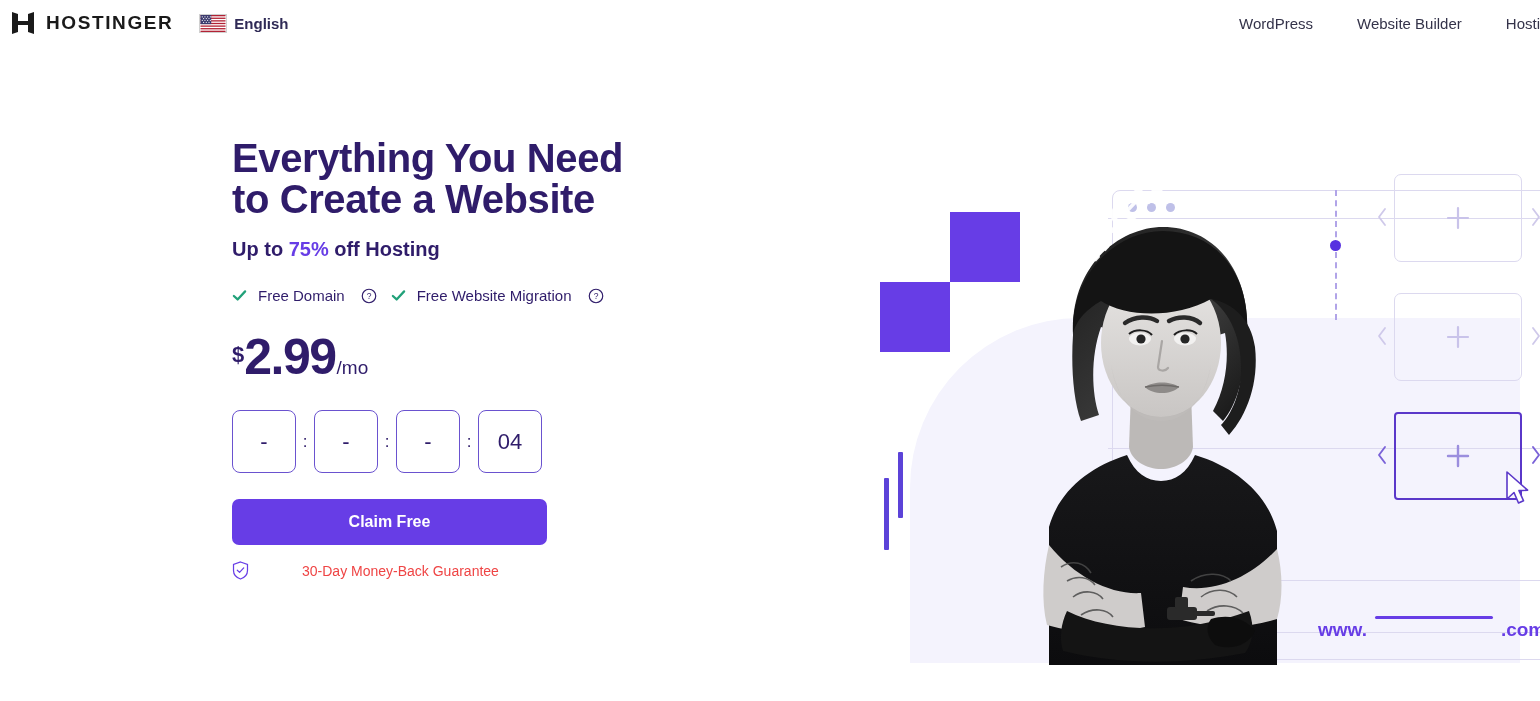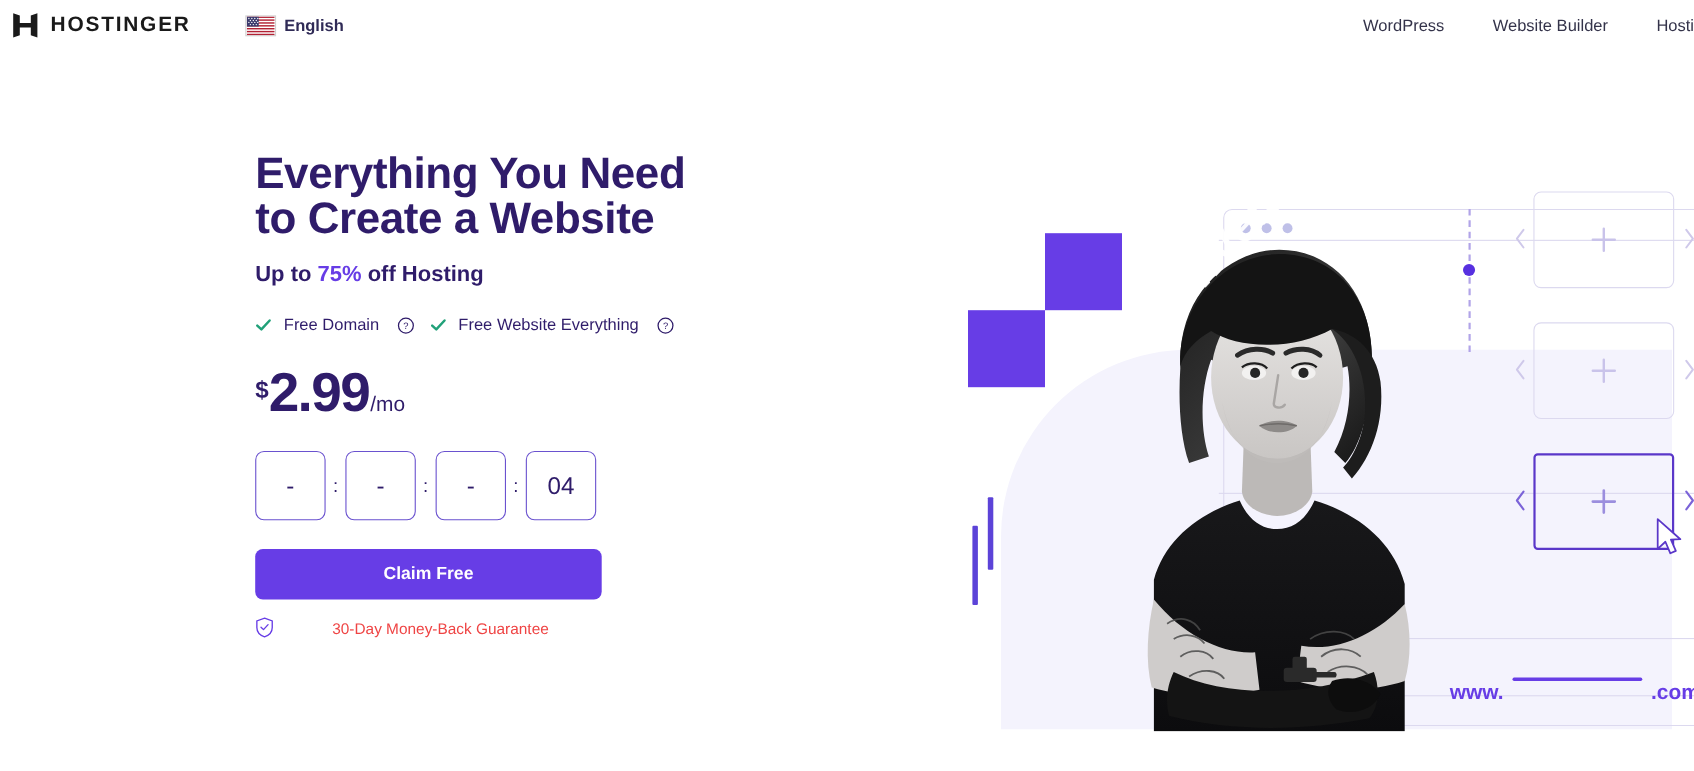--- a/index.html
+++ b/index.html
@@ -21,21 +21,20 @@
 
   
   .header {
     position: absolute;
     top: 0; left: 0;
     width: 1540px;
     height: 46px;
     display: flex;
     align-items: center;
     z-index: 50;
-    gap: 24px;
   }
   .brand {
     display: flex;
     align-items: center;
     margin-left: 10px;
     gap: 10px;
   }
   .logo-mark { width: 26px; height: 26px; display: block; }
   .logo-text {
     font-size: 19px;
@@ -386,21 +385,21 @@
           </svg>
         </span>
       </div>
 
       <div class="feature">
         <span>
           <svg class="check" viewBox="0 0 16 16">
               <path d="M2 8.5 L6 12.2 L14 3.6" stroke="#21a179" stroke-width="2.4" fill="none" stroke-linecap="round" stroke-linejoin="round"></path>
             </svg>
         </span>
-        <span class="feature-label">Free Website Everything</span>
+        <span class="feature-label">Free Website Migration</span>
         <span>
           <svg class="qmark" viewBox="0 0 18 18">
             <circle cx="9" cy="9" r="7.6" fill="none" stroke="#2f1c6a" stroke-width="1.3"></circle>
             <text x="9" y="12.6" font-size="9.6" font-family="Liberation Sans, sans-serif" fill="#2f1c6a" text-anchor="middle">?</text>
           </svg>
         </span>
       </div>
 
     </div>
 

